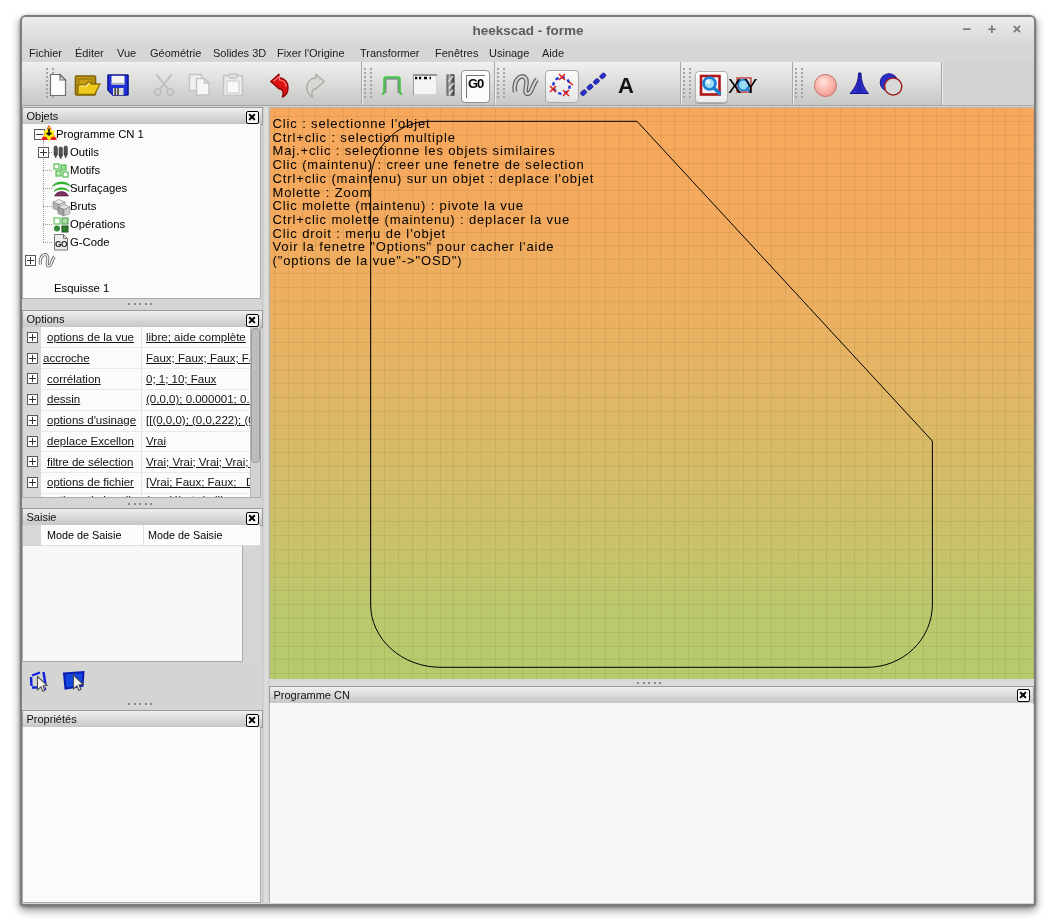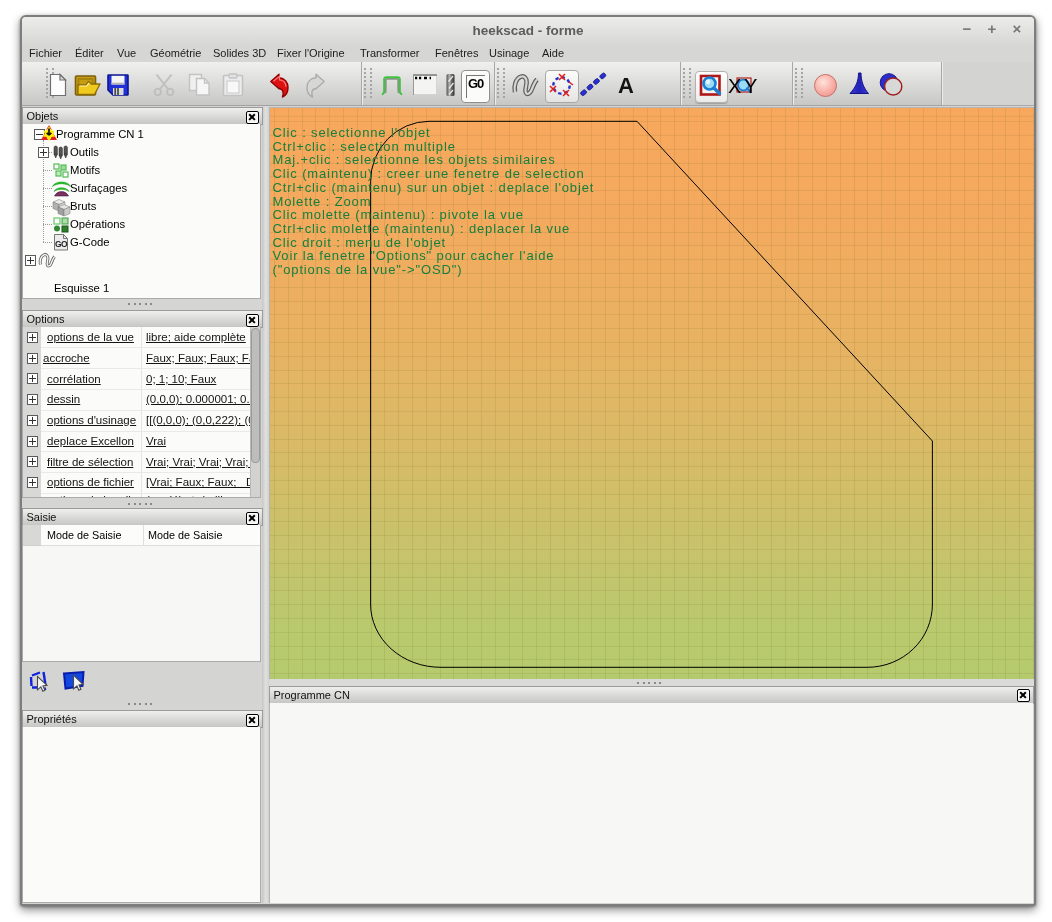--- a/index.html
+++ b/index.html
@@ -352,21 +352,21 @@
       <i style="left:6px"></i>
       <i style="left:11px"></i>
       <i style="left:17px"></i>
       <i style="left:22px"></i>
     </div>
 
 <div class="a hdr" style="left:22px;top:508px;width:239px;height:16px;">
  <span>Saisie</span>
       <div class="xb" style="right:3px;top:3px;"></div>
 </div>
-<div class="a" style="left:22px;top:525px;width:239px;height:137px;background:#f7f7f6;border:1px solid #ababab;border-top:none;box-sizing:border-box;">
+<div class="a" style="left:22px;top:525px;width:221px;height:137px;background:#f7f7f6;border:1px solid #ababab;border-top:none;box-sizing:border-box;">
   <div class="a" style="left:0;top:0;width:18px;height:20px;background:#d8d8d6;border-bottom:1px solid #cfcfcd;"></div>
   <div class="a" style="left:18px;top:0;width:102px;height:20px;background:#fcfcfb;border-bottom:1px solid #dedede;border-right:1px solid #dedede;font-size:10.8px;line-height:20px;"><span style="margin-left:6px;">Mode de Saisie</span></div>
   <div class="a" style="left:121px;top:0;width:116px;height:20px;background:#fcfcfb;border-bottom:1px solid #dedede;font-size:10.8px;line-height:20px;"><span style="margin-left:4px;">Mode de Saisie</span></div>
 </div>
 <div class="a" style="left:22px;top:662px;width:239px;height:41px;background:#d4d4d2;" id="saisiebar">
   <svg style="left:8px;top:8px;" width="25" height="25" viewBox="0 0 25 25">
     <path d="M2 5.5 L10 2.5 M13.5 2 L15.5 15 M2 17.5 L7 17.5" stroke="#1022dd" stroke-width="2.4" fill="none"></path>
     <path d="M1 7 L1.5 16" stroke="#1022dd" stroke-width="2.4" fill="none"></path>
     <path d="M12.5 19.5 L16 18.5" stroke="#1022dd" stroke-width="2.4" fill="none"></path>
     <path d="M7.5 6.5 L7.5 19.8 L10.9 16.9 L12.8 21.3 L14.9 20.2 L13 16 L17 15.4 Z" fill="#f6f6f6" stroke="#4a4a4a" stroke-width="1.1"></path>
@@ -394,21 +394,21 @@
 <div id="canvas">
 <div class="a" style="left:269px;top:107px;width:765px;height:572px;background:#b4b4b2;"></div>
 <div class="a" style="left:270px;top:108px;width:764px;height:571px;
  background:linear-gradient(180deg,#f8a85d 0%,#f3aa5e 20%,#eab162 38%,#dcb966 56%,#cbc16b 74%,#bac96d 90%,#b5ca6e 100%);"></div>
 <div class="a" style="left:270px;top:108px;width:764px;height:571px;
  background-image:repeating-linear-gradient(90deg,rgba(95,90,15,.12) 0 1px,transparent 1px 13.8px),repeating-linear-gradient(0deg,rgba(95,90,15,.12) 0 1px,transparent 1px 13.8px);
  background-position:4px 8.9px;"></div>
 <svg style="left:270px;top:108px;" width="764" height="571" viewBox="0 0 764 571">
  <path d="M159 13.3 H367 L662.4 333 V496 A65 63 0 0 1 597 559.3 H171 A70 63 0 0 1 100.6 496 V73.7 A58.6 60 0 0 1 159 13.3 Z" fill="none" stroke="#000" stroke-width="1"></path>
 </svg>
-<div class="a" style="left:272.5px;top:126px;font-size:13px;letter-spacing:0.87px;line-height:13.7px;color:#15803d;white-space:pre;">Clic : selectionne l'objet
+<div class="a" style="left:272.5px;top:117px;font-size:13px;letter-spacing:0.87px;line-height:13.7px;color:#000000;white-space:pre;">Clic : selectionne l'objet
 Ctrl+clic : selection multiple
 Maj.+clic : selectionne les objets similaires
 Clic (maintenu) : creer une fenetre de selection
 Ctrl+clic (maintenu) sur un objet : deplace l'objet
 Molette : Zoom
 Clic molette (maintenu) : pivote la vue
 Ctrl+clic molette (maintenu) : deplacer la vue
 Clic droit : menu de l'objet
 Voir la fenetre "Options" pour cacher l'aide
 ("options de la vue"-&gt;"OSD")</div>

